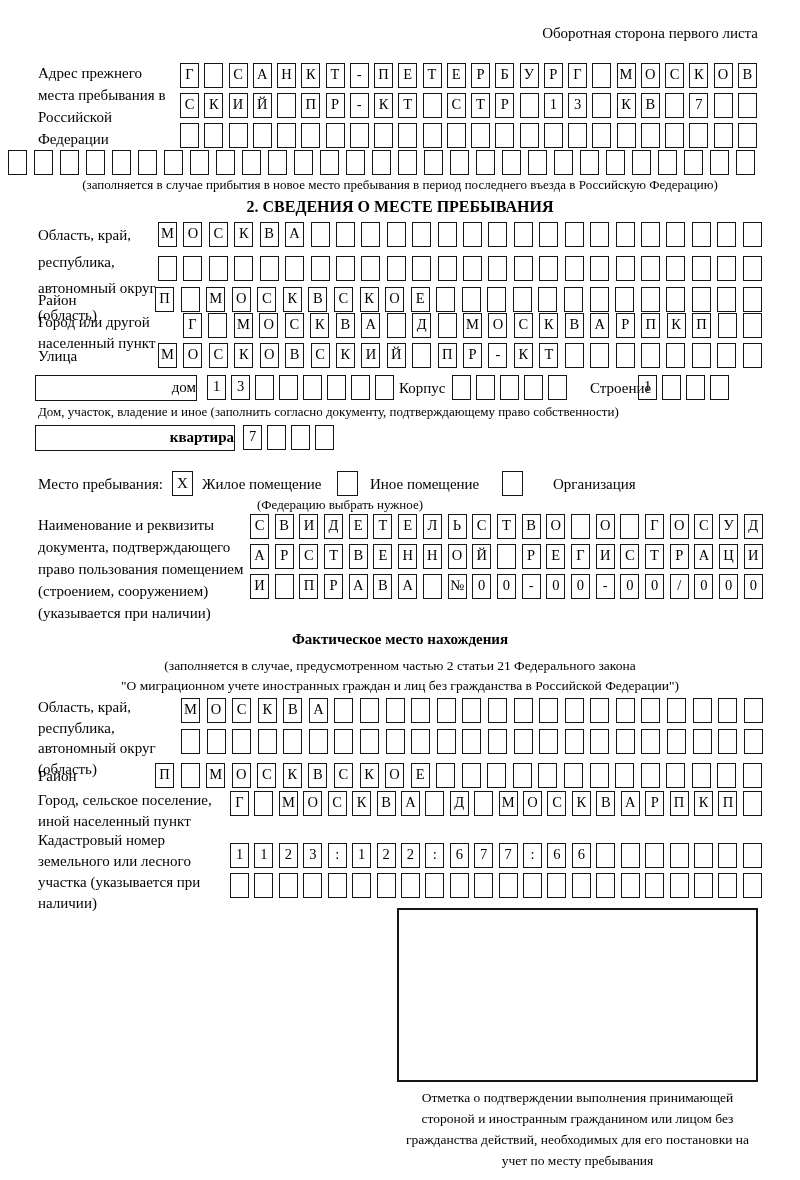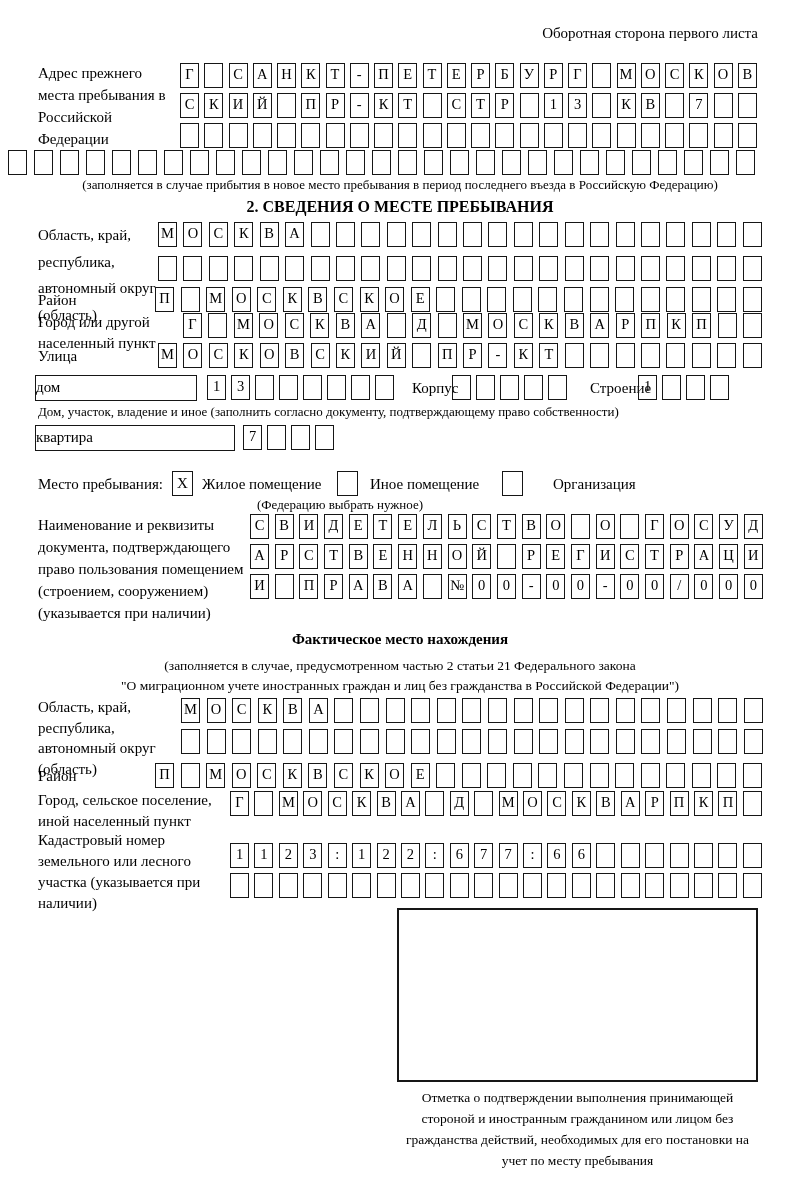--- a/index.html
+++ b/index.html
@@ -7,21 +7,21 @@
         font-family:"Liberation Serif",serif;color:#000;overflow:hidden;}
   .lbl{position:absolute;font-size:15px;line-height:22px;}
   .note{position:absolute;font-size:13px;line-height:16px;}
   .center{left:0;width:100%;text-align:center;}
   .h2{position:absolute;left:0;width:100%;text-align:center;font-weight:bold;font-size:16px;}
   .h3{position:absolute;left:0;width:100%;text-align:center;font-weight:bold;font-size:15px;}
   .row{position:absolute;display:flex;justify-content:space-between;}
   .cell{flex:none;width:19px;height:25px;border:1.5px solid #161616;box-sizing:border-box;
         font-size:14.5px;line-height:21px;text-align:center;font-family:"Liberation Serif",serif;}
   .box-label{position:absolute;height:26px;border:1.5px solid #161616;box-sizing:border-box;
-        text-align:left;font-size:15px;line-height:23px;}
+        text-align:right;font-size:15px;line-height:23px;}
   .chk{position:absolute;width:21px;height:25px;border:1.5px solid #161616;box-sizing:border-box;
         text-align:center;font-size:15px;line-height:22px;}
   .stamp{position:absolute;border:2px solid #161616;box-sizing:border-box;background:#fff;}
 </style>
 </head>
 <body>
 
 <div class="form">
 
   <div class="lbl" style="top:22px;right:42px;">Оборотная сторона первого листа</div>
@@ -281,38 +281,38 @@
   <div class="row" style="left:207px;top:375px;width:187px;">
       <span class="cell">1</span>
       <span class="cell">3</span>
       <span class="cell"></span>
       <span class="cell"></span>
       <span class="cell"></span>
       <span class="cell"></span>
       <span class="cell"></span>
       <span class="cell"></span>
     </div>
-  <div class="lbl" style="left:412px;top:377px;text-align:center;">Корпус</div>
+  <div class="lbl" style="left:399px;top:377px;text-align:center;">Корпус</div>
   <div class="row" style="left:452px;top:375px;width:115px;">
       <span class="cell"></span>
       <span class="cell"></span>
       <span class="cell"></span>
       <span class="cell"></span>
       <span class="cell"></span>
     </div>
   <div class="lbl" style="left:573px;top:377px;margin-left:17px;">Строение</div>
   <div class="row" style="left:638px;top:375px;width:91px;">
       <span class="cell">1</span>
       <span class="cell"></span>
       <span class="cell"></span>
       <span class="cell"></span>
     </div>
   <div class="note" style="left:38px;top:404px;">Дом, участок, владение и иное (заполнить согласно документу, подтверждающему право собственности)</div>
 
-  <div class="box-label" style="left:35px;top:425px;width:200px;">квартира</div>
+  <div class="box-label" style="left:35px;top:425px;width:200px;font-weight:bold;">квартира</div>
   <div class="row" style="left:243px;top:425px;width:91px;">
       <span class="cell">7</span>
       <span class="cell"></span>
       <span class="cell"></span>
       <span class="cell"></span>
     </div>
 
   <div class="lbl" style="left:38px;top:473px;">Место пребывания:</div>
   <div class="chk" style="left:172px;top:471px;">X</div>
   <div class="lbl" style="left:202px;top:473px;">Жилое помещение</div>

